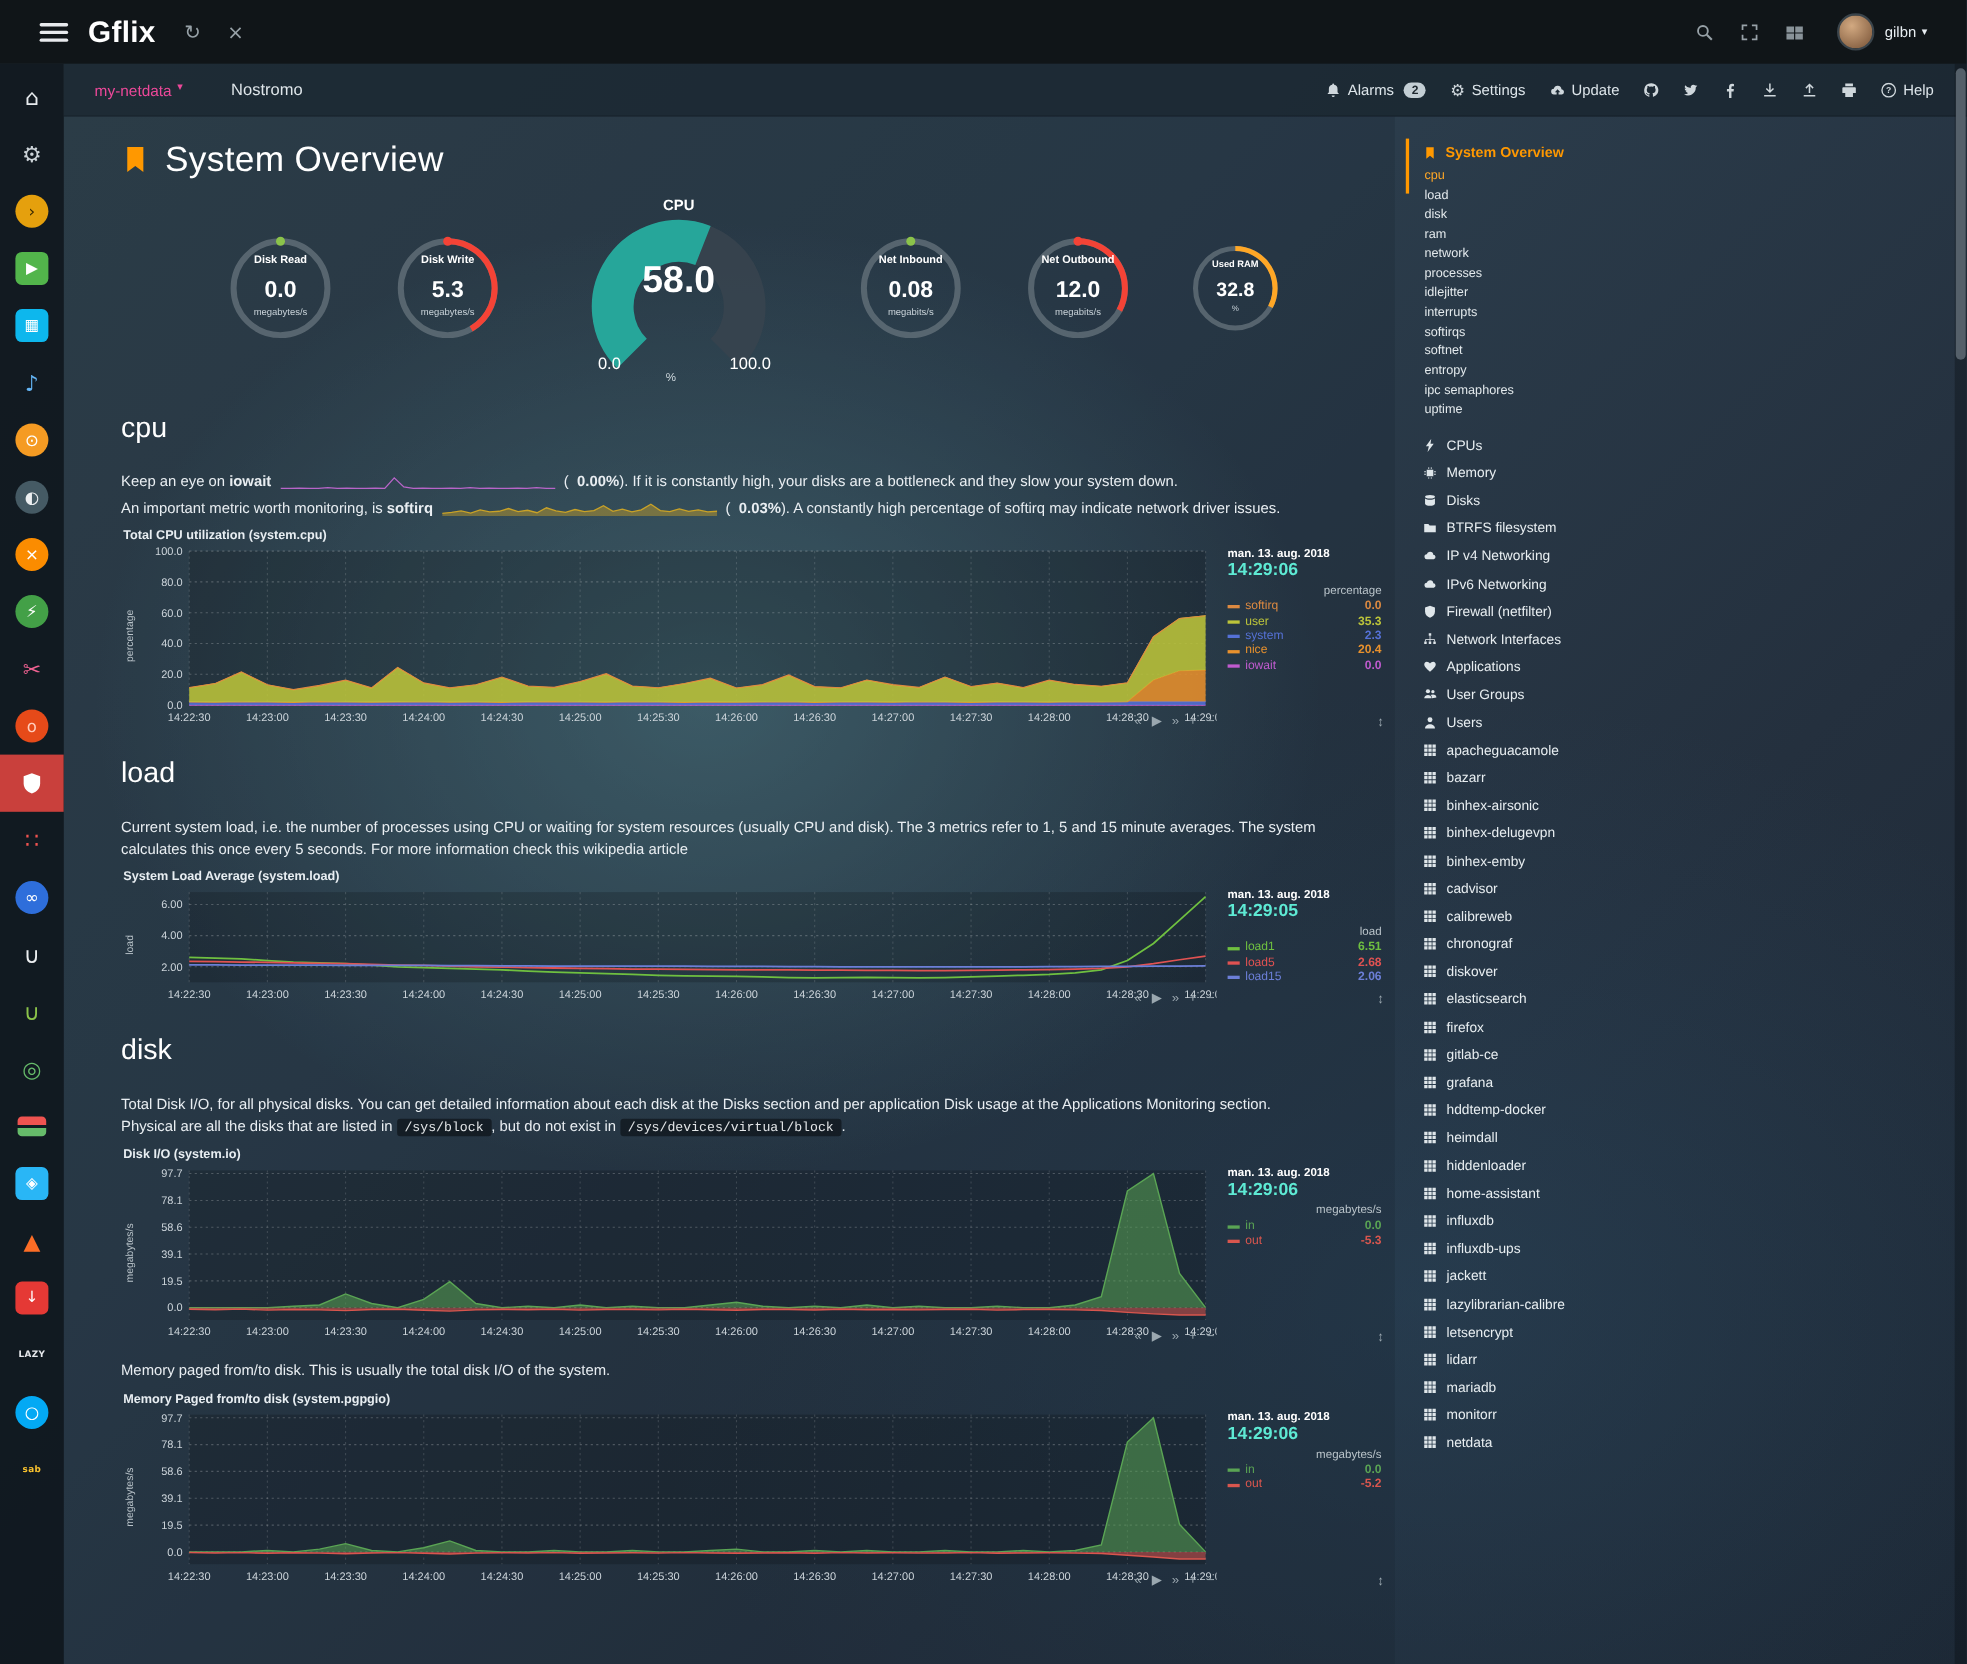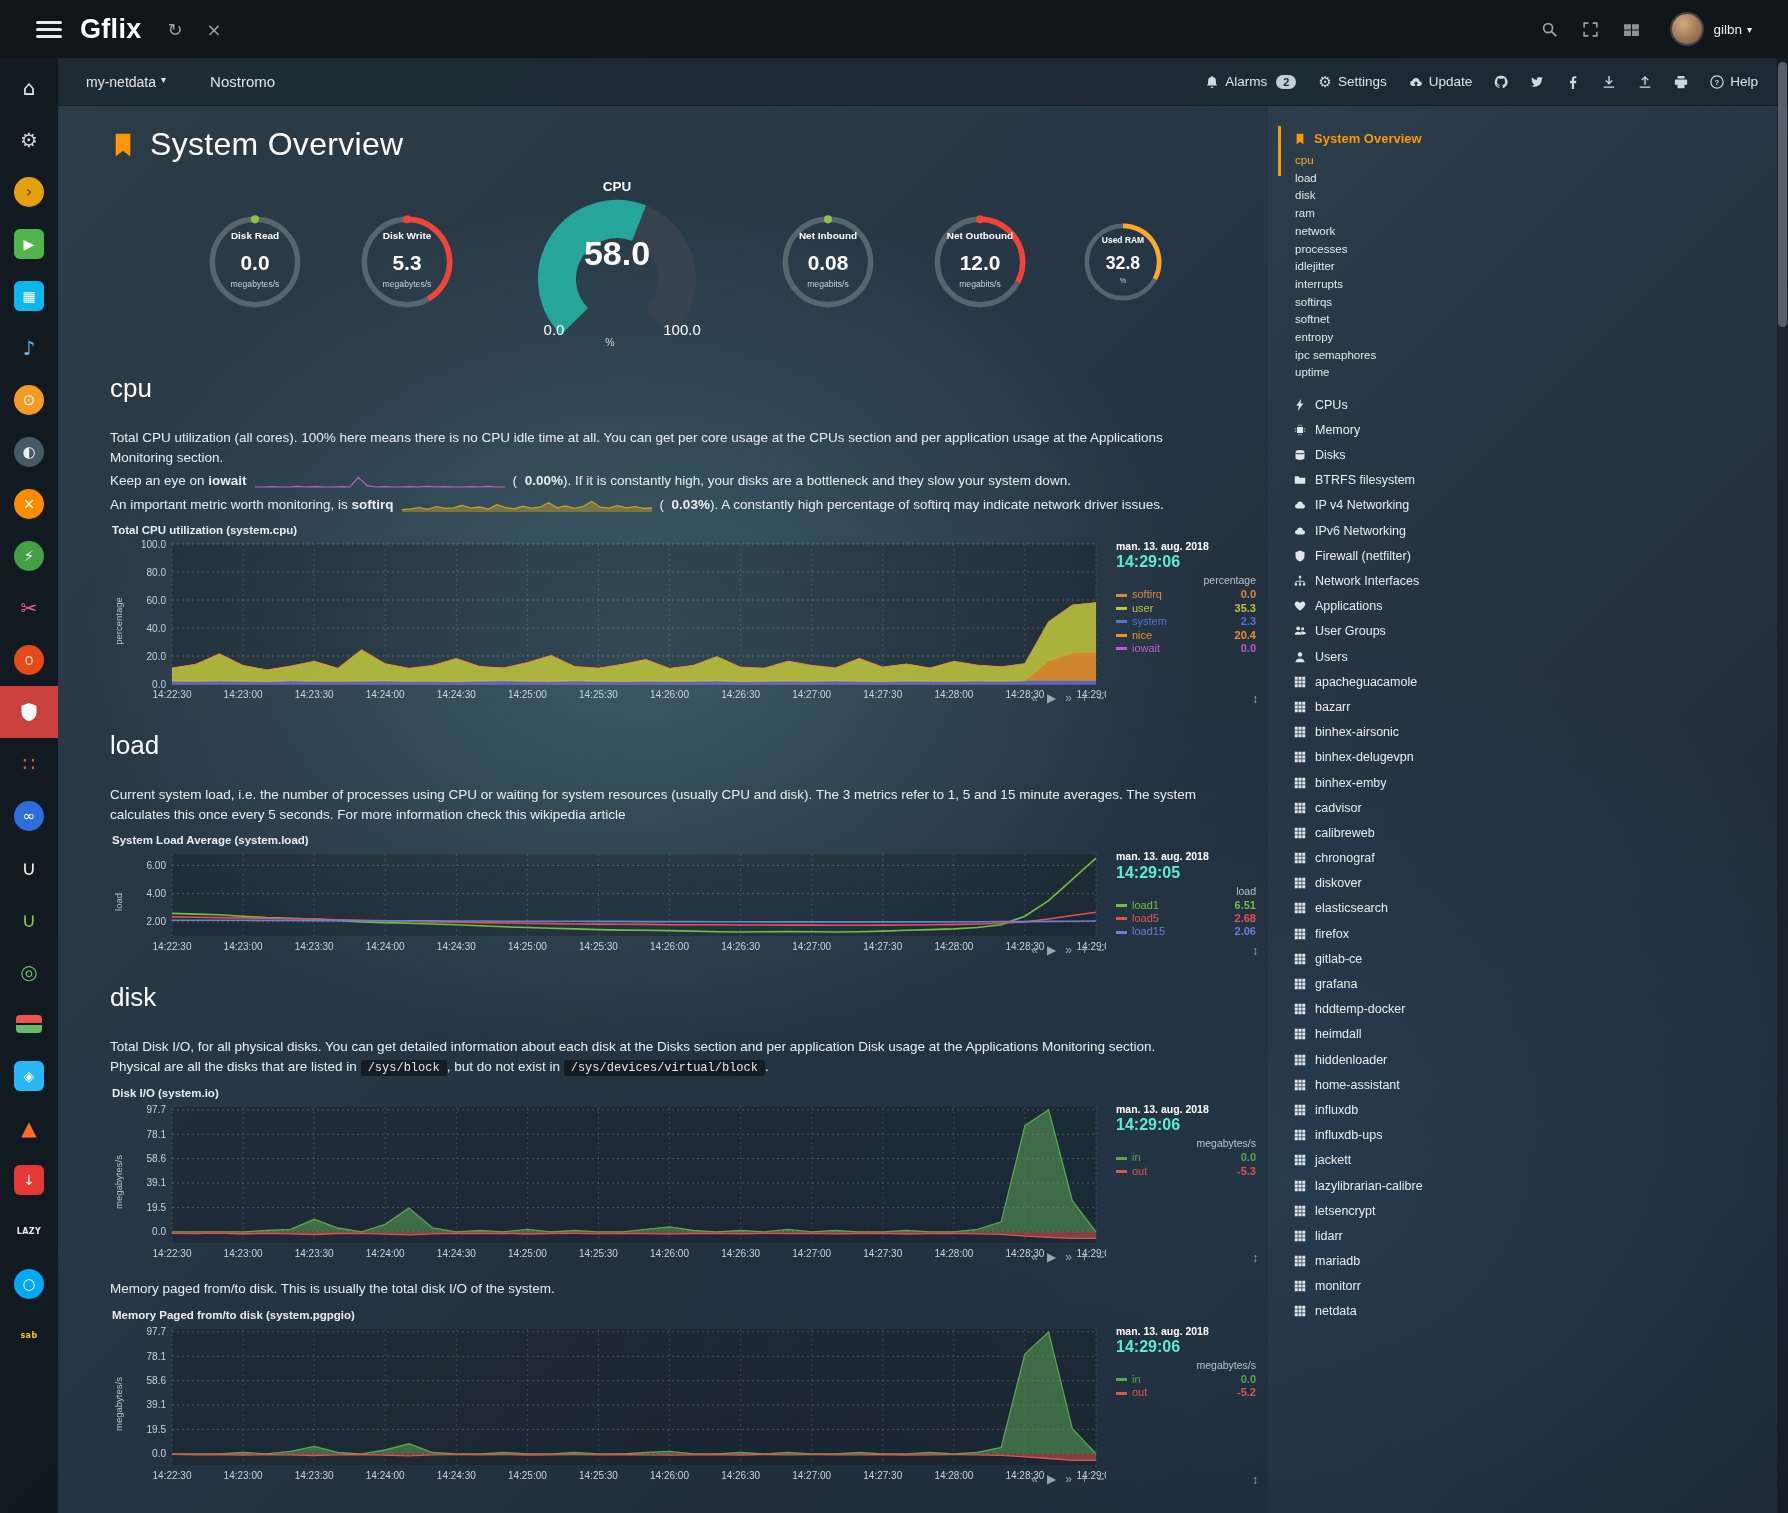--- a/index.html
+++ b/index.html
@@ -38,21 +38,21 @@
   .sb-glyph{display:flex;align-items:center;justify-content:center;width:30px;height:30px;font-size:20px;line-height:1}
   .shape-circle{border-radius:50%;font-size:15px}
   .shape-tile{border-radius:6px;font-size:14px}
   .shape-text{font-size:8px;font-weight:bold;letter-spacing:.4px}
   .sb-pills{width:26px;height:18px;border-radius:4px;background:linear-gradient(180deg,#ef5350 0 42%,rgba(0,0,0,0) 42% 58%,#66bb6a 58% 100%)}
   .sb-item .ic-svg svg{width:20px;height:20px}
 
   
   .main-wrap{flex:1;display:flex;flex-direction:column;min-width:0}
   .navbar{height:48px;background:rgba(26,38,48,.82);display:flex;align-items:center;padding:0 30px 0 28px;border-bottom:1px solid rgba(0,0,0,.22);flex:none}
-  .host-btn{background:none;border:none;color:#e5e5e5;font-size:14px;cursor:pointer;display:flex;align-items:flex-start;font-family:inherit}
+  .host-btn{background:none;border:none;color:#ec4899;font-size:14px;cursor:pointer;display:flex;align-items:flex-start;font-family:inherit}
   .nav-host-title{margin-left:44px;font-size:15px;color:#dfe6ea}
   .nav-spacer{flex:1}
   .nav-item{display:flex;align-items:center;gap:6px;color:#dde5ea;font-size:13.5px;margin-left:22px;cursor:pointer;text-decoration:none;white-space:nowrap}
   .nico{display:inline-flex;align-items:center;color:#cfd7dc}
   .nico svg{width:14px;height:14px}
   .nav-item .glyph{font-size:15px}
   .badge{background:#c3ced4;color:#1d272e;font-size:11px;font-weight:bold;border-radius:9px;padding:1px 7px;margin-left:3px}
 
   .body-row{flex:1;display:flex;overflow:hidden}
   .content{width:1210px;flex:none;padding:4px 10px 0 52px;background:rgba(25,36,46,.25)}
@@ -381,21 +381,20 @@
                 <path d="M 65.00 18.00 A 47 47 0 0 1 106.50 87.07" fill="none" stroke="#ffa726" stroke-width="6"></path>
                 <text x="65" y="40" font-size="11" fill="#fff" text-anchor="middle" font-weight="bold">Used RAM</text>
                 <text x="65" y="74" font-size="23" fill="#fff" text-anchor="middle" font-weight="bold">32.8</text>
                 <text x="65" y="92" font-size="9.5" fill="#c9d3d9" text-anchor="middle">%</text>
               </svg>
             </div>
           </div>
 
         <section>
           <h2 class="sec-h">cpu</h2>
-          <p class="desc">Total CPU utilization (all cores). 100% here means there is no CPU idle time at all. You can get per core usage at the CPUs section and per application usage at the Applications Monitoring section.</p>
           <p class="desc">
             <span>Keep an eye on </span><span class="bold">iowait</span><span class="spark"><svg width="250" height="15" viewBox="0 0 250 15">
                   <polyline points="0.0,13.0 8.6,13.0 17.2,12.7 25.9,13.0 34.5,13.0 43.1,12.3 51.7,13.0 60.3,12.7 69.0,13.0 77.6,13.0 86.2,12.7 94.8,13.0 103.4,3.4 112.1,11.6 120.7,13.0 129.3,12.7 137.9,13.0 146.6,13.0 155.2,12.7 163.8,13.0 172.4,12.3 181.0,13.0 189.7,12.7 198.3,13.0 206.9,13.0 215.5,12.7 224.1,13.0 232.8,12.3 241.4,13.0 250.0,13.0" fill="none" stroke="#b865c9" stroke-width="1.2"></polyline>
                 </svg></span><span>(</span>&nbsp;&nbsp;<span class="bold">0.00%</span><span>). If it is constantly high, your disks are a bottleneck and they slow your system down.</span>
           </p>
           <p class="desc">
             <span>An important metric worth monitoring, is </span><span class="bold">softirq</span><span class="spark"><svg width="250" height="15" viewBox="0 0 250 15">
                   <path d="M0 14 L0.0,11.7 L8.6,10.8 L17.2,9.5 L25.9,11.4 L34.5,8.5 L43.1,10.4 L51.7,9.8 L60.3,7.3 L69.0,10.1 L77.6,8.9 L86.2,11.1 L94.8,6.6 L103.4,9.5 L112.1,10.8 L120.7,8.2 L129.3,10.1 L137.9,9.2 L146.6,4.7 L155.2,9.8 L163.8,7.9 L172.4,10.4 L181.0,8.5 L189.7,3.4 L198.3,9.2 L206.9,10.1 L215.5,7.6 L224.1,9.8 L232.8,8.5 L241.4,10.4 L250.0,9.8 L250 14 Z" fill="#c9a227" opacity="0.45"></path>
                   <polyline points="0.0,11.7 8.6,10.8 17.2,9.5 25.9,11.4 34.5,8.5 43.1,10.4 51.7,9.8 60.3,7.3 69.0,10.1 77.6,8.9 86.2,11.1 94.8,6.6 103.4,9.5 112.1,10.8 120.7,8.2 129.3,10.1 137.9,9.2 146.6,4.7 155.2,9.8 163.8,7.9 172.4,10.4 181.0,8.5 189.7,3.4 198.3,9.2 206.9,10.1 215.5,7.6 224.1,9.8 232.8,8.5 241.4,10.4 250.0,9.8" fill="none" stroke="#c9a227" stroke-width="1.2"></polyline>
                 </svg></span><span>(</span>&nbsp;&nbsp;<span class="bold">0.03%</span><span>). A constantly high percentage of softirq may indicate network driver issues.</span>

